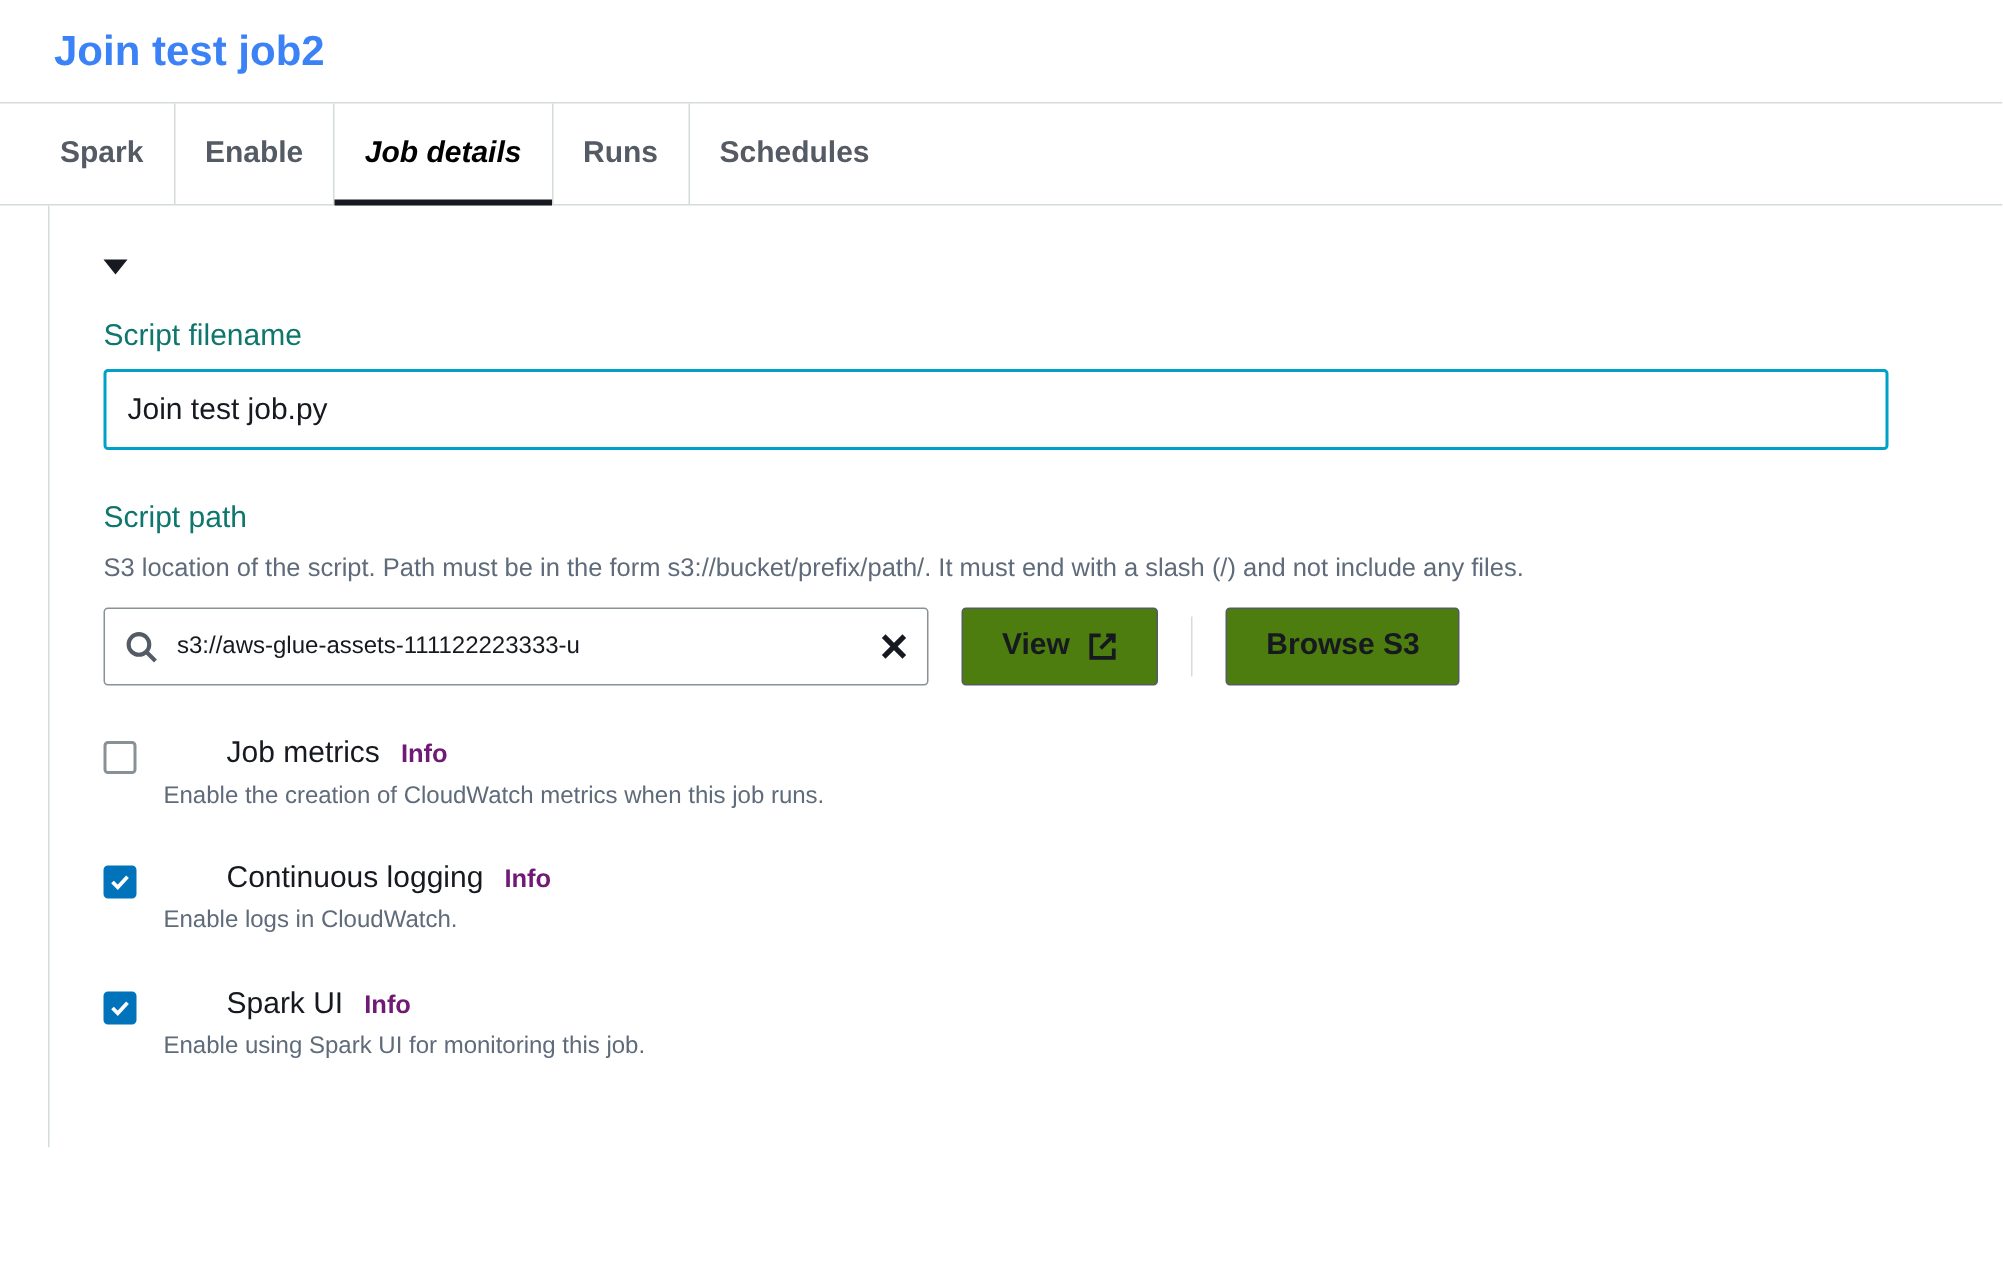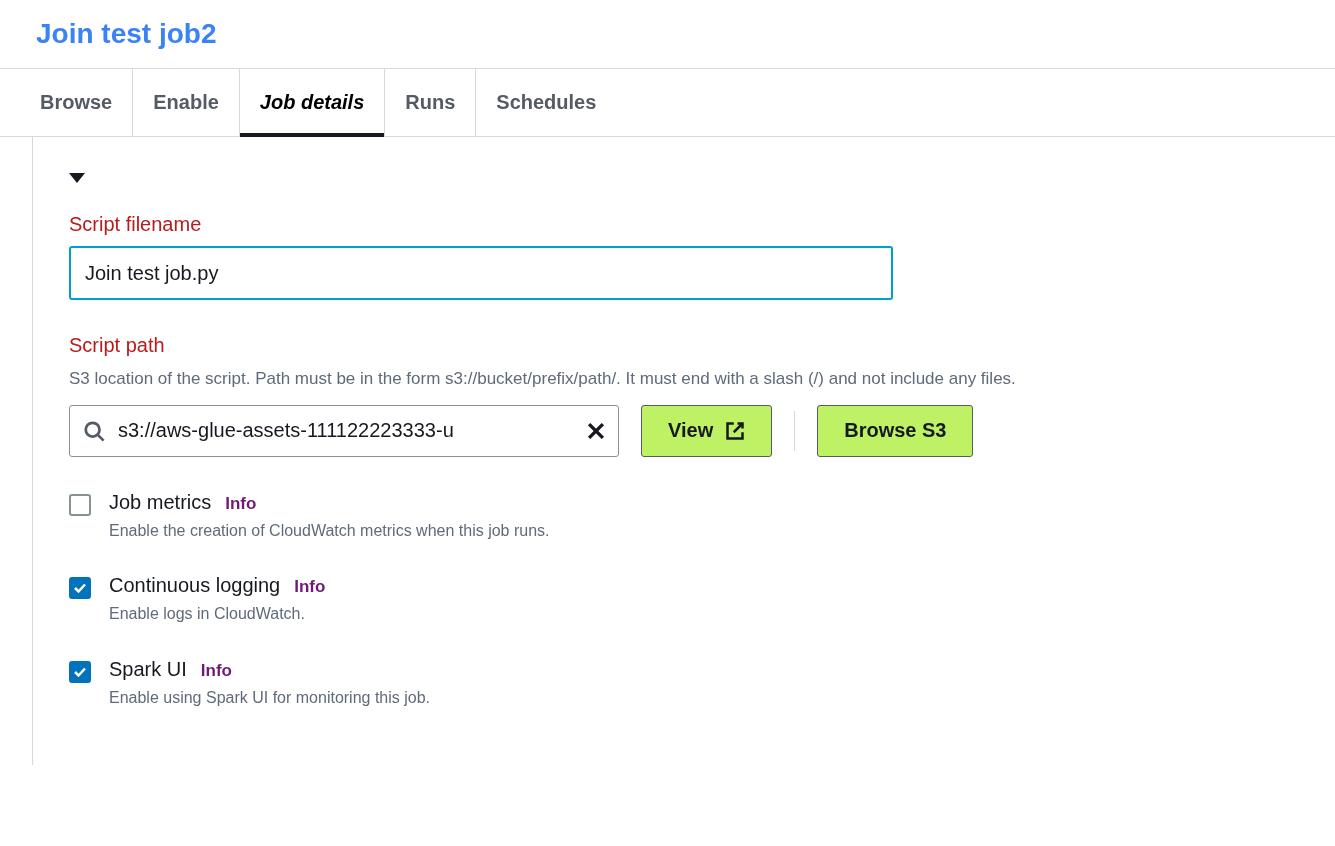--- a/index.html
+++ b/index.html
@@ -63,32 +63,32 @@
   border-top: 10px solid #16191f;
 }
 .section-title {
   font-size: 22px;
   font-weight: 700;
 }
 .field-group { margin-bottom: 34px; }
 .field-label {
   font-size: 20px;
   font-weight: 400;
-  color: #b91c1c;
+  color: #0f766e;
   margin-bottom: 10px;
 }
 .field-hint {
   font-size: 17px;
   color: #5f6b7a;
   margin-top: 4px;
   margin-bottom: 14px;
   line-height: 1.4;
 }
 .text-input {
-  width: 824px;
+  width: 1190px;
   max-width: 100%;
   height: 54px;
   padding: 8px 14px;
   font-size: 20px;
   border: 2px solid #00a1c9;
   border-radius: 3px;
   outline: none;
   color: #16191f;
 }
 .path-row {
@@ -97,21 +97,21 @@
   gap: 22px;
 }
 .search-wrap {
   position: relative;
   width: 550px;
 }
 .search-input {
   width: 100%;
   height: 52px;
   padding: 8px 46px 8px 48px;
-  font-size: 20px;
+  font-size: 16px;
   border: 1px solid #879196;
   border-radius: 3px;
   outline: none;
   color: #16191f;
   text-overflow: ellipsis;
 }
 .search-icon {
   position: absolute;
   left: 14px; top: 50%;
   transform: translateY(-50%);
@@ -124,21 +124,21 @@
   transform: translateY(-50%);
   width: 22px; height: 22px;
   color: #16191f;
   cursor: pointer;
 }
 .btn {
   height: 52px;
   padding: 0 26px;
   border: 1px solid #545b64;
   border-radius: 3px;
-  background: #bef264;
+  background: #4d7c0f;
   font-size: 20px;
   font-weight: 700;
   color: #16191f;
   cursor: pointer;
   display: inline-flex;
   align-items: center;
   gap: 12px;
 }
 .external-icon { width: 20px; height: 20px; }
 .vdiv {
@@ -165,20 +165,21 @@
 }
 .chk-box.checked {
   background: #0073bb;
   border-color: #0073bb;
 }
 .chk-box.checked svg { color: #fff; }
 .chk-label-row {
   display: flex;
   align-items: baseline;
   gap: 14px;
+  margin-left: 42px;
 }
 .chk-label {
   font-size: 20px;
   font-weight: 400;
   color: #16191f;
 }
 .info-link {
   font-size: 17px;
   font-weight: 700;
   color: #701a75;
@@ -192,21 +193,21 @@
 }
 </style>
 </head>
 <body>
 
 <div class="page-header">
   <h1 class="page-title">Join test job2</h1>
 </div>
 
 <div class="tabs-bar">
-  <div class="tab">Browse</div>
+  <div class="tab">Spark</div>
   <div class="tab">Enable</div>
   <div class="tab active">Job details</div>
   <div class="tab">Runs</div>
   <div class="tab">Schedules</div>
 </div>
 
 <div class="content-wrap">
 
   <div class="section-header">
     <span class="caret"></span>

